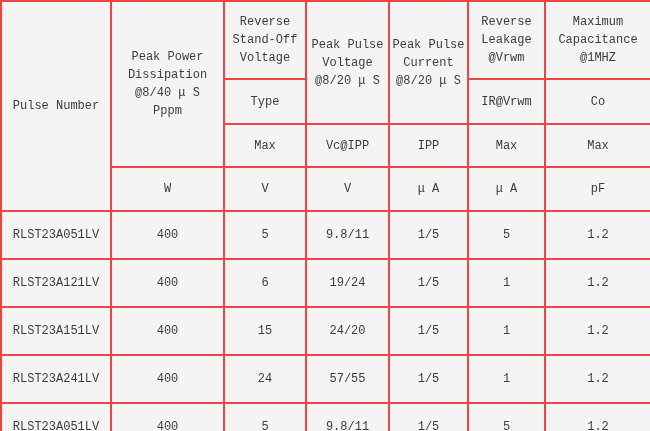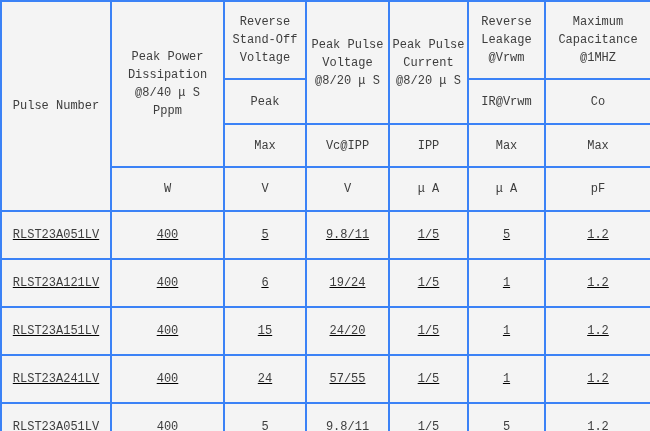--- a/index.html
+++ b/index.html
@@ -13,35 +13,35 @@
     font-family: "Liberation Mono", "DejaVu Sans Mono", monospace;
   }
   table.spec {
     border-collapse: collapse;
     table-layout: fixed;
     width: 650px;
     height: 431px;
     background: #f4f4f4;
   }
   table.spec td {
-    border: 2px solid #3b82f6;
+    border: 2px solid #ef4444;
     text-align: center;
     vertical-align: middle;
     color: #3d3d3d;
     font-size: 12px;
     line-height: 18px;
     padding: 0;
     white-space: pre-line;
     overflow: hidden;
   }
   tr.rh1 { height: 78px; }
   tr.rh2 { height: 45px; }
   tr.rh3 { height: 43px; padding-left: 12px; }
   tr.rh4 { height: 44px; }
-  tr.rd  { height: 48px; text-decoration: underline; }
+  tr.rd  { height: 48px; }
 </style>
 </head>
 <body>
 
 <table class="spec">
   <colgroup>
     <col style="width:110px">
     <col style="width:113px">
     <col style="width:82px">
     <col style="width:83px">
@@ -66,21 +66,21 @@
 Current
 @8/20 μ S</td>
       <td>Reverse
 Leakage
 @Vrwm</td>
       <td>Maximum
 Capacitance
 @1MHZ</td>
     </tr>
     <tr class="rh2">
-      <td>Peak</td>
+      <td>Type</td>
       <td>IR@Vrwm</td>
       <td>Co</td>
     </tr>
     <tr class="rh3">
       <td>Max</td>
       <td>Vc@IPP</td>
       <td>IPP</td>
       <td>Max</td>
       <td>Max</td>
     </tr>

